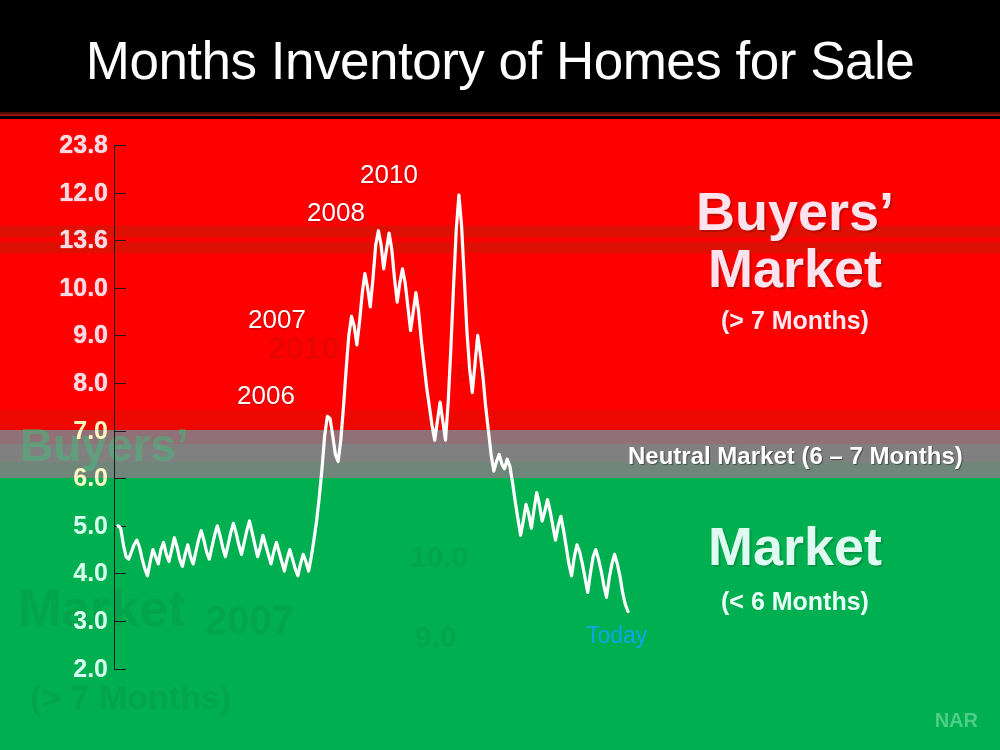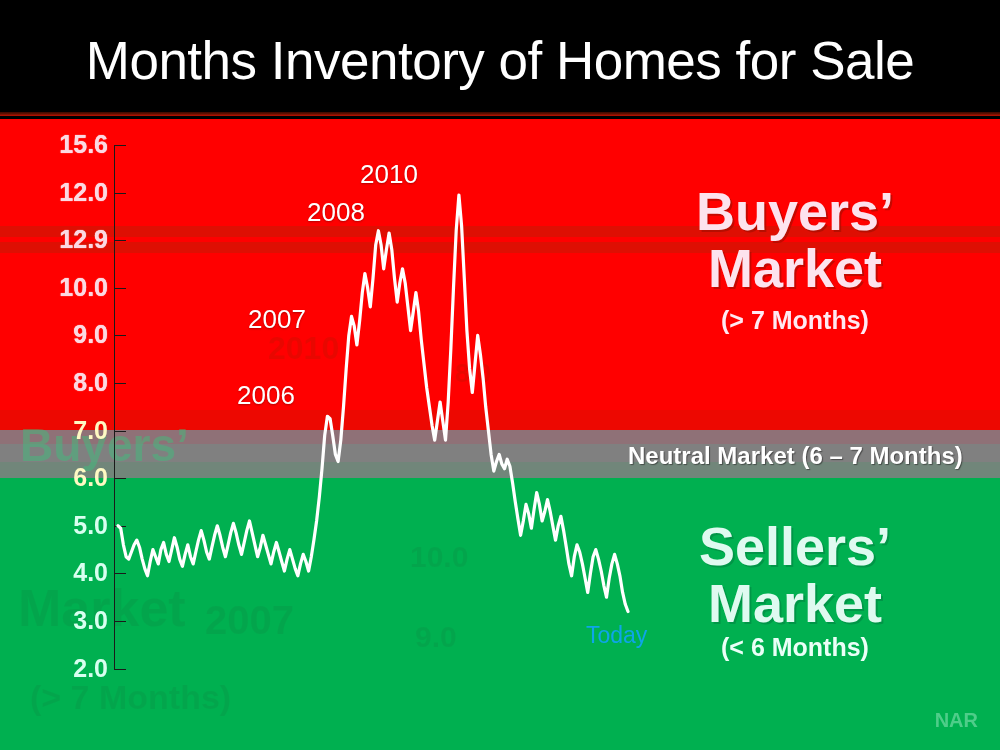--- a/index.html
+++ b/index.html
@@ -154,27 +154,27 @@
     <div class="tick" style="top:216px;"></div>
     <div class="tick" style="top:264px;"></div>
     <div class="tick" style="top:312px;"></div>
     <div class="tick" style="top:359px;"></div>
     <div class="tick" style="top:407px;"></div>
     <div class="tick" style="top:454px;"></div>
     <div class="tick" style="top:502px;"></div>
     <div class="tick" style="top:550px;"></div>
 
     <div class="ylab-wrap" style="top:13px;">
-      <div class="ylabel on-red">15.6</div>
+      <div class="ylabel on-red">23.8</div>
       </div>
     <div class="ylab-wrap" style="top:61px;">
       <div class="ylabel on-red">12.0</div>
       </div>
     <div class="ylab-wrap" style="top:108px;">
-      <div class="ylabel on-red">12.9</div>
+      <div class="ylabel on-red">13.6</div>
       </div>
     <div class="ylab-wrap" style="top:156px;">
       <div class="ylabel on-red">10.0</div>
       </div>
     <div class="ylab-wrap" style="top:203px;">
       <div class="ylabel on-red">9.0</div>
       </div>
     <div class="ylab-wrap" style="top:251px;">
       <div class="ylabel on-red">8.0</div>
       </div>
@@ -210,19 +210,18 @@
 
   <div class="side-block buyers" style="left:650px;top:183px;width:290px;">
     <div class="side-big">Buyers’</div>
     <div class="side-big">Market</div>
     <div class="side-sub" style="margin-top:10px;">(&gt; 7 Months)</div>
   </div>
 
   <div class="neutral-label" style="left:628px;top:442px;">Neutral Market (6 – 7 Months)</div>
 
   <div class="side-block sellers" style="left:650px;top:518px;width:290px;">
-    <div class="side-big">Sellers’</div>
     <div class="side-big">Market</div>
-    <div class="side-sub" style="margin-top:2px;">(&lt; 6 Months)</div>
+    <div class="side-sub" style="margin-top:12px;">(&lt; 6 Months)</div>
   </div>
 
   <div class="nar">NAR</div>
 </div>
 
 </body></html>

